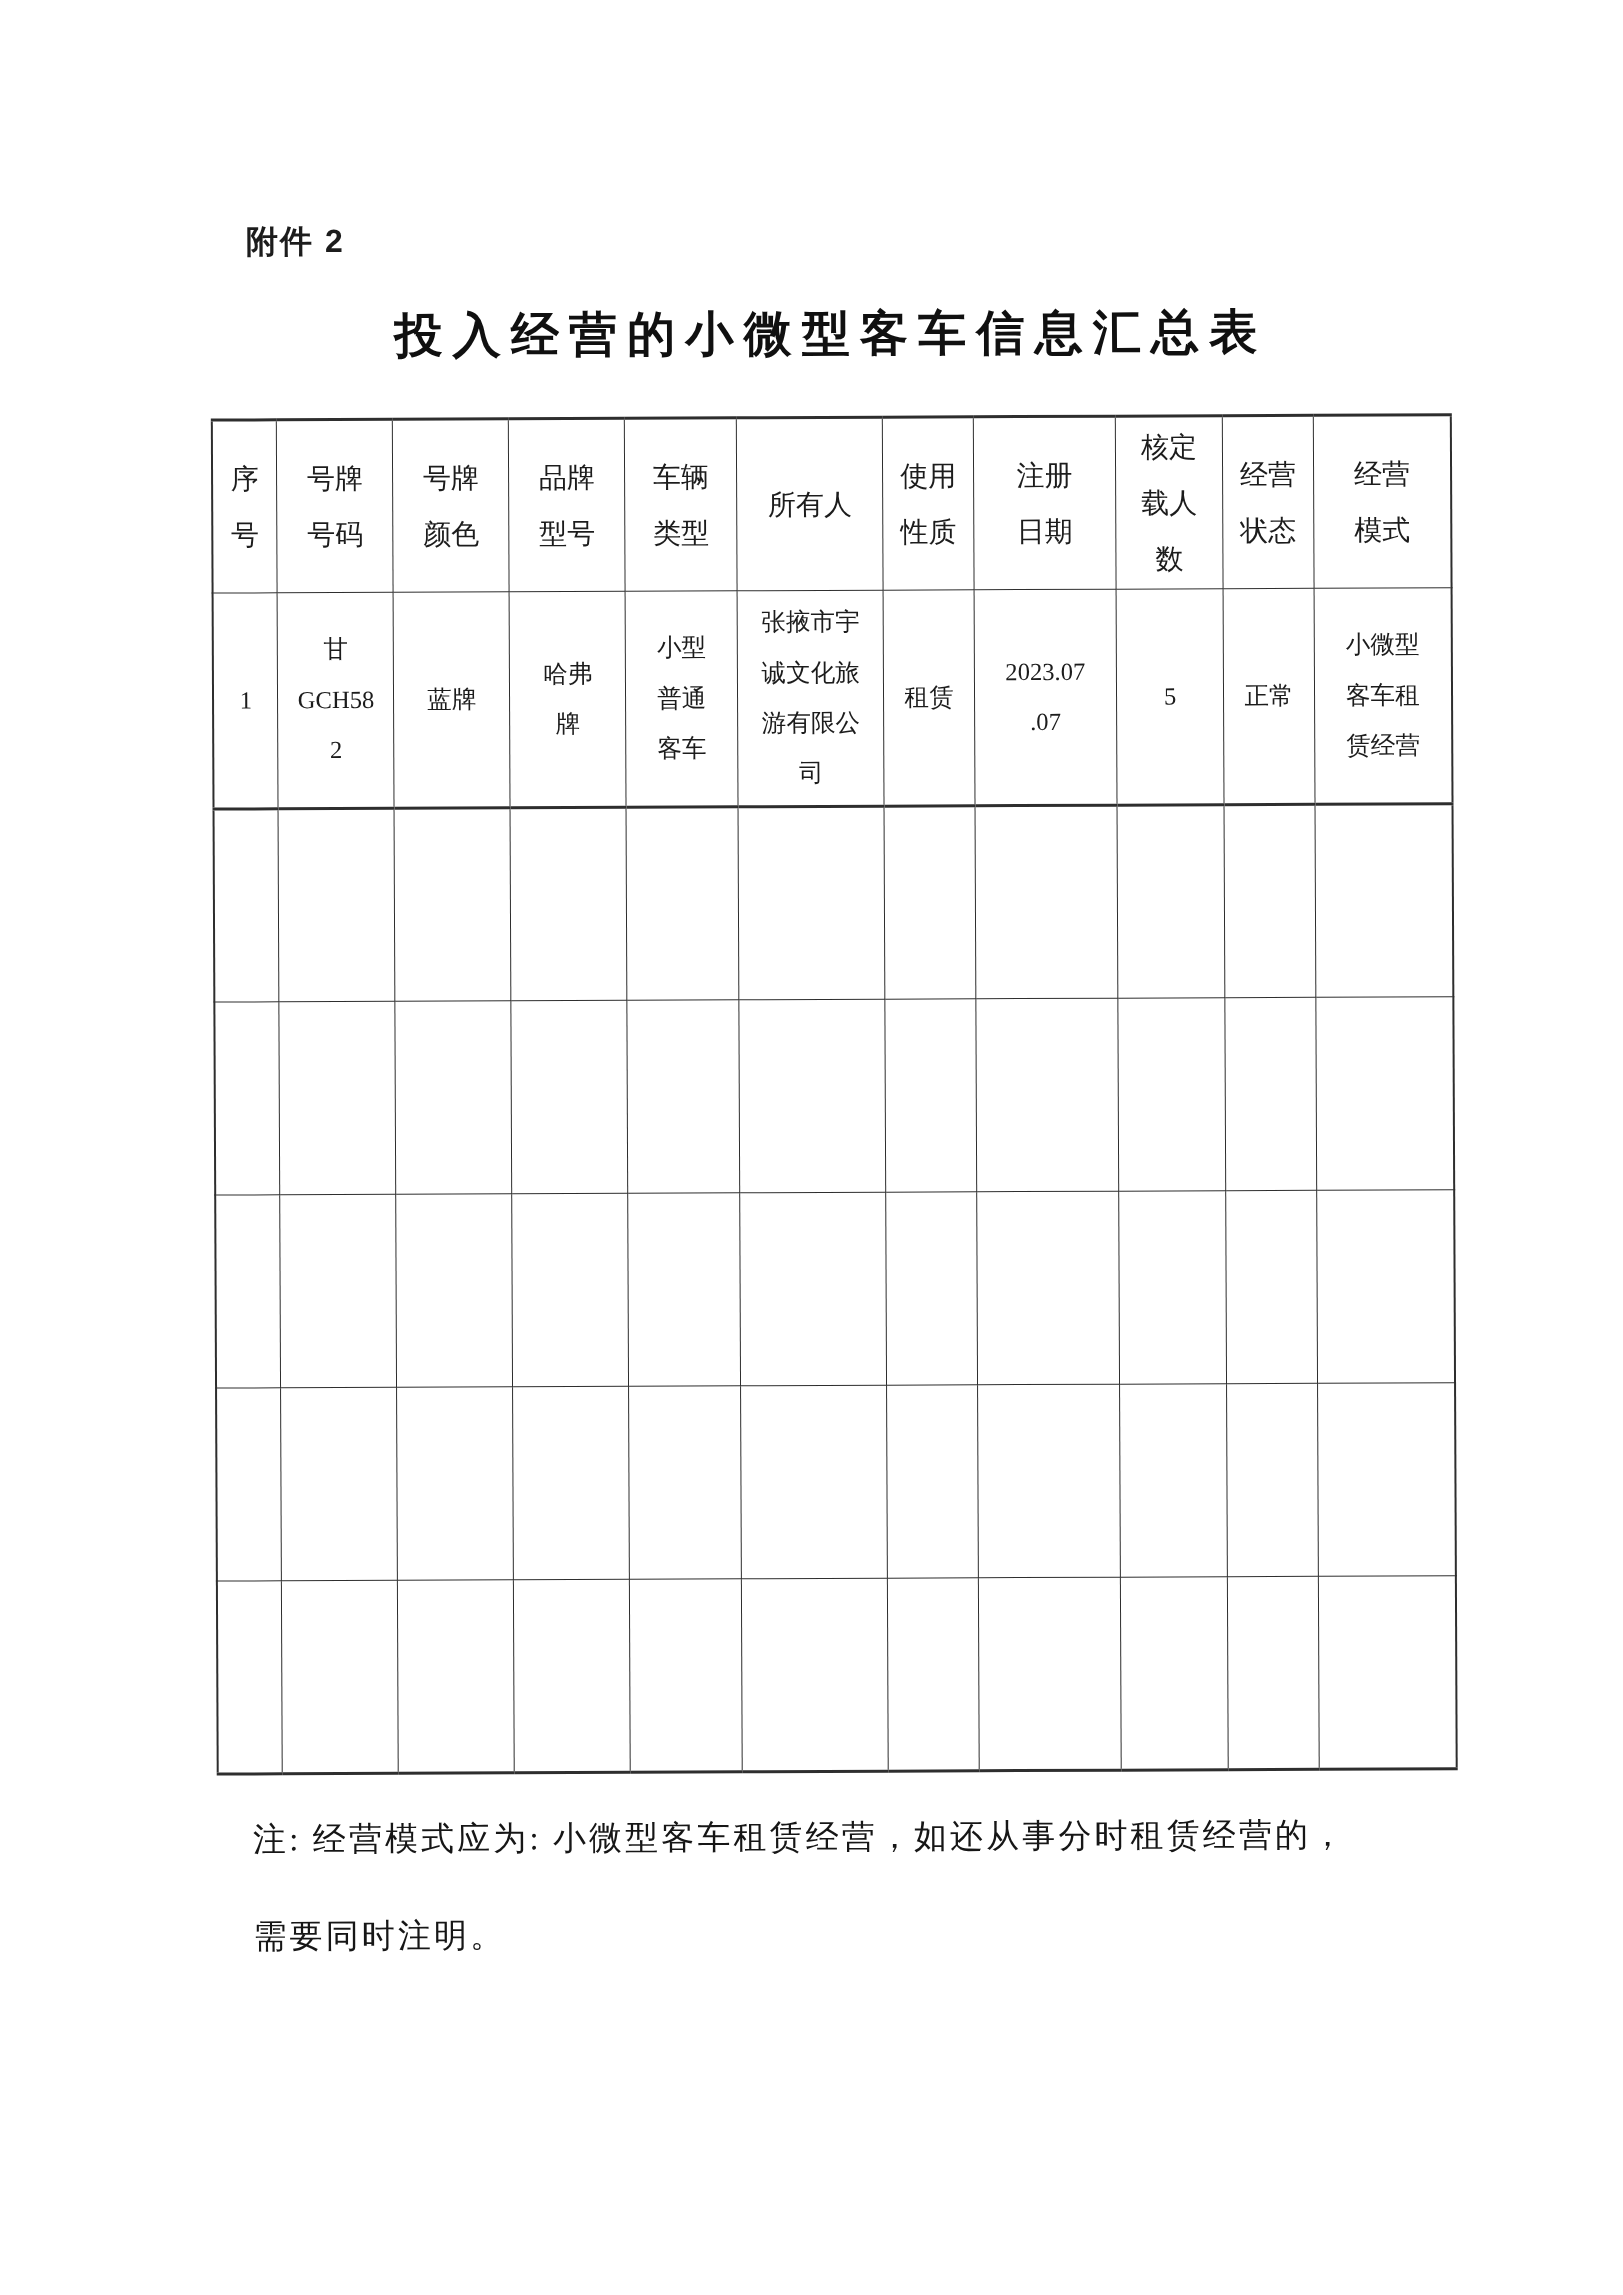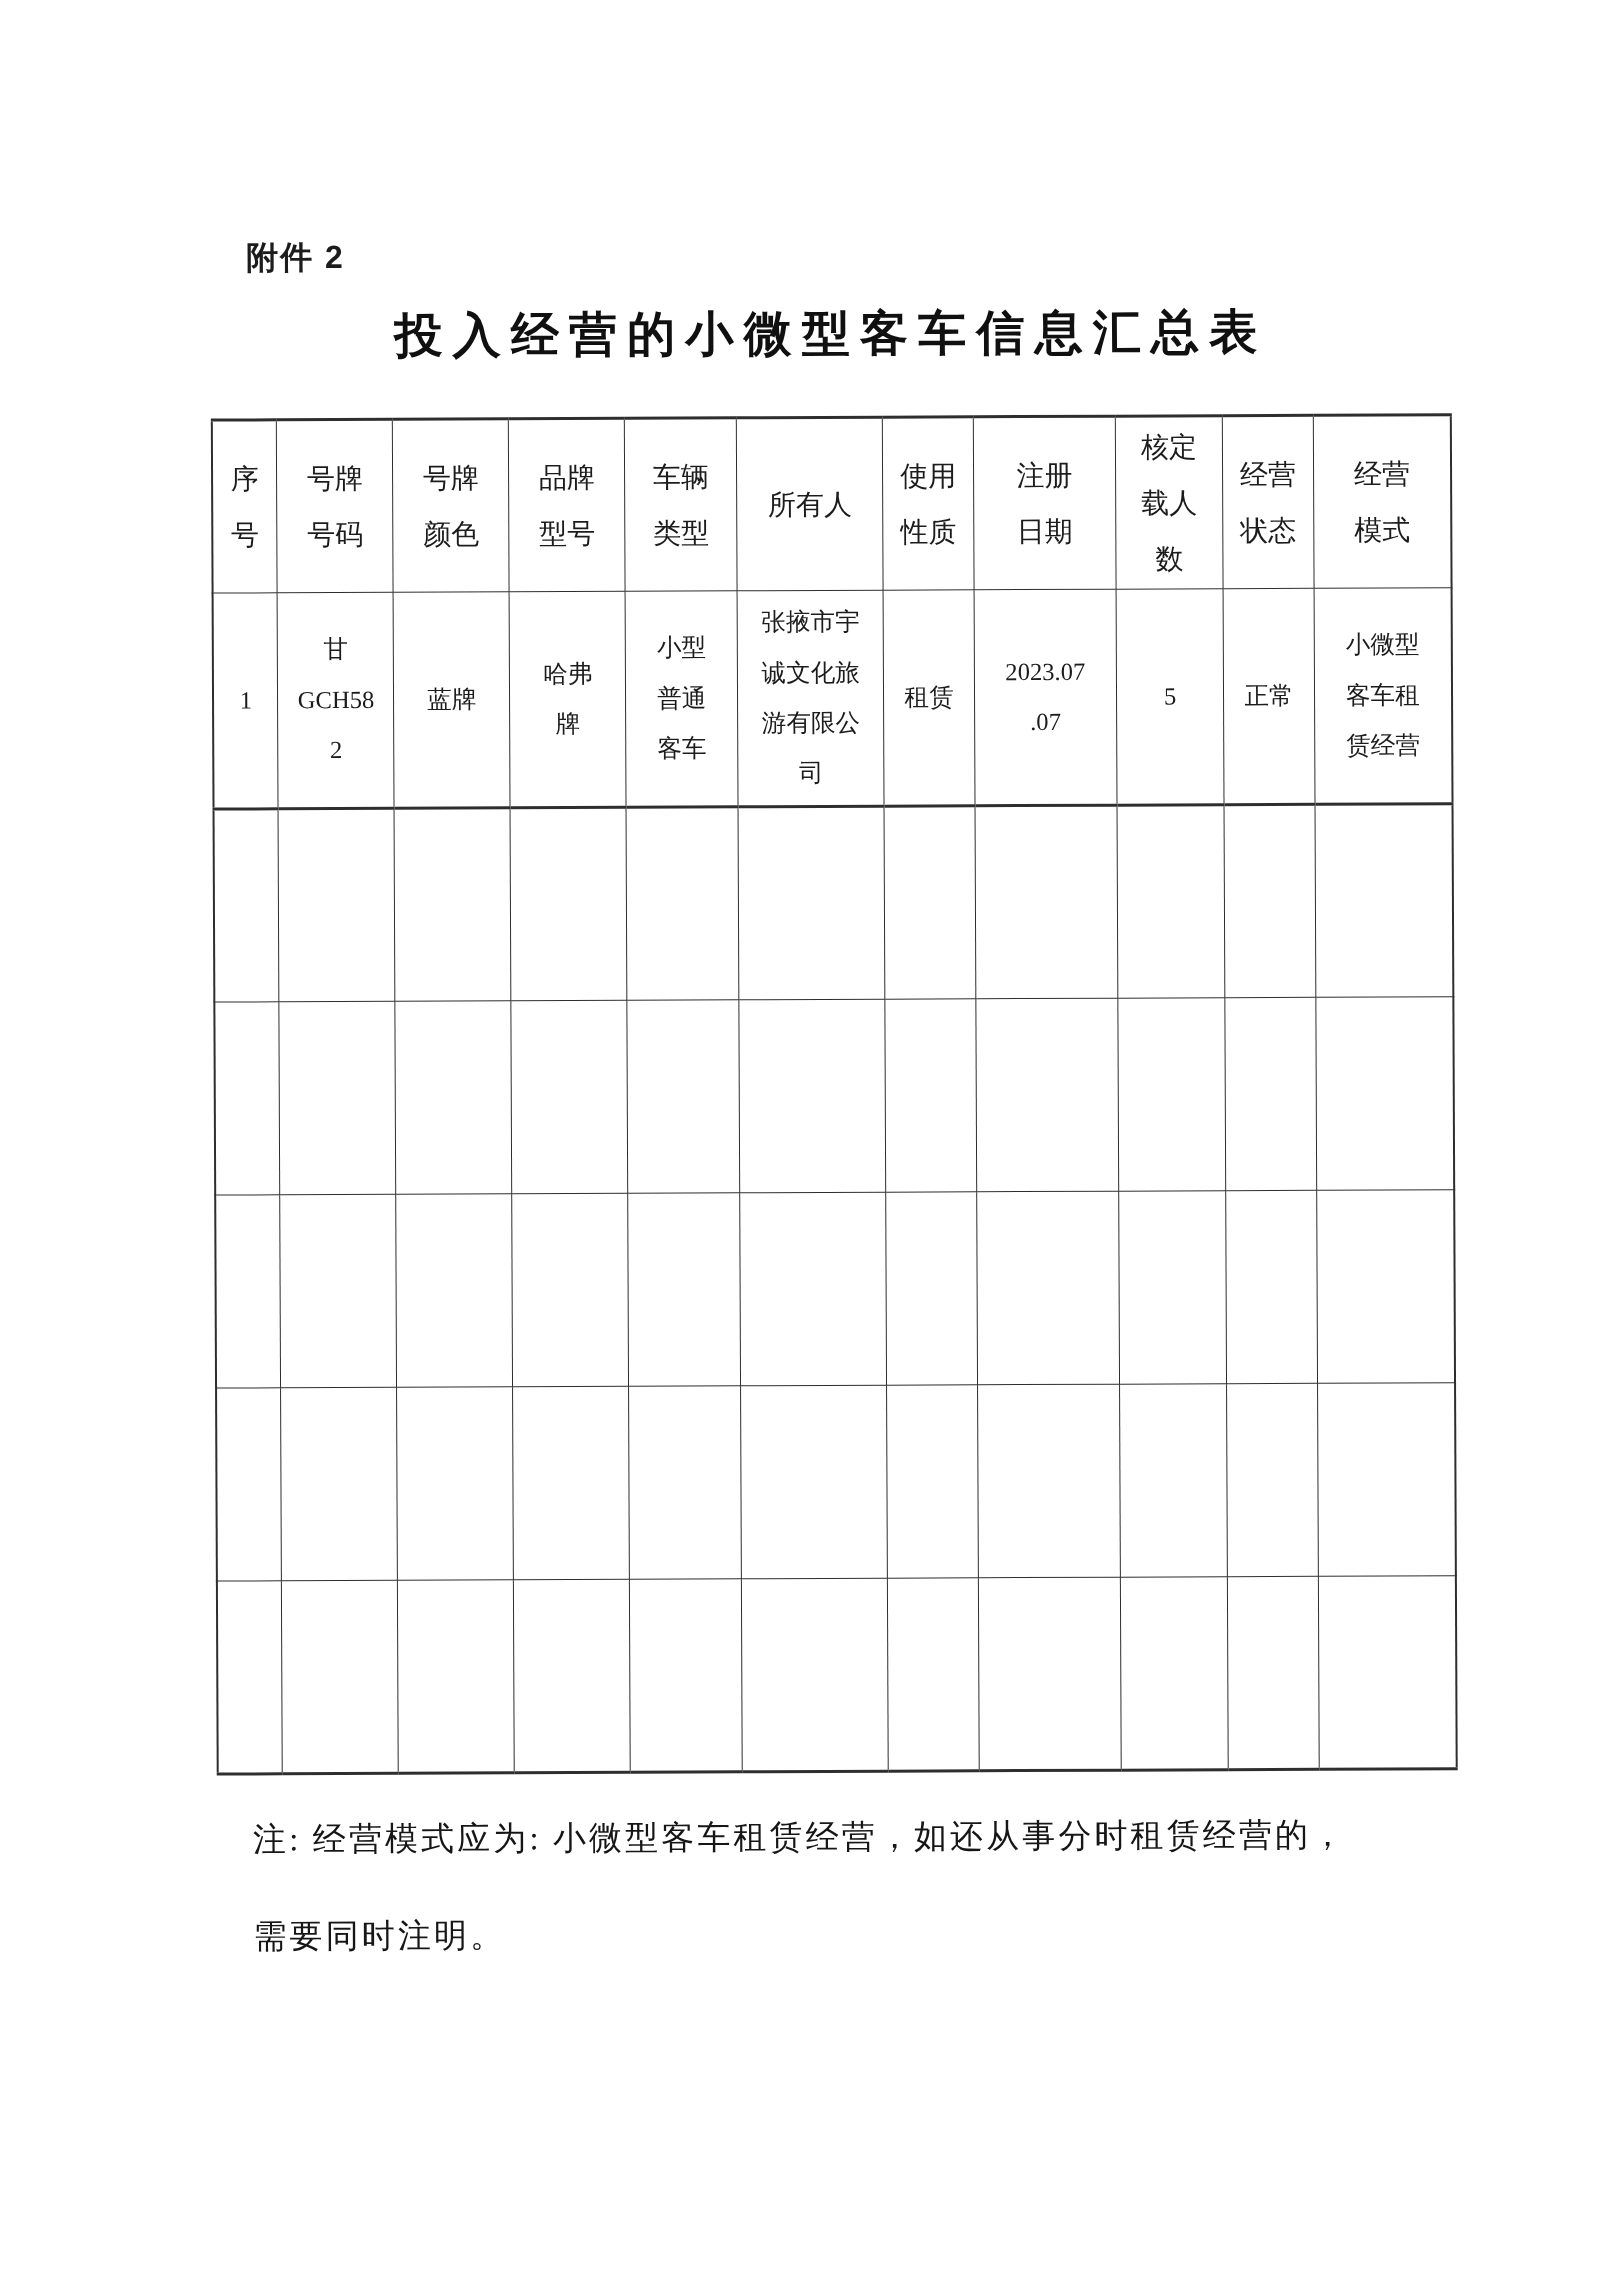--- a/index.html
+++ b/index.html
@@ -22,21 +22,20 @@
     transform-origin: 50% 40%;
   }
   .attachment {
     position: absolute;
     left: 249px;
     top: 218px;
     font-size: 32px;
     font-weight: bold;
     font-family: "Liberation Sans", "DejaVu Sans", sans-serif;
     letter-spacing: 2px;
-    margin-top: 16px;
   }
   .title {
     position: absolute;
     left: 213px;
     top: 302px;
     width: 1241px;
     margin: 0;
     text-align: center;
     font-size: 48px;
     font-weight: bold;

